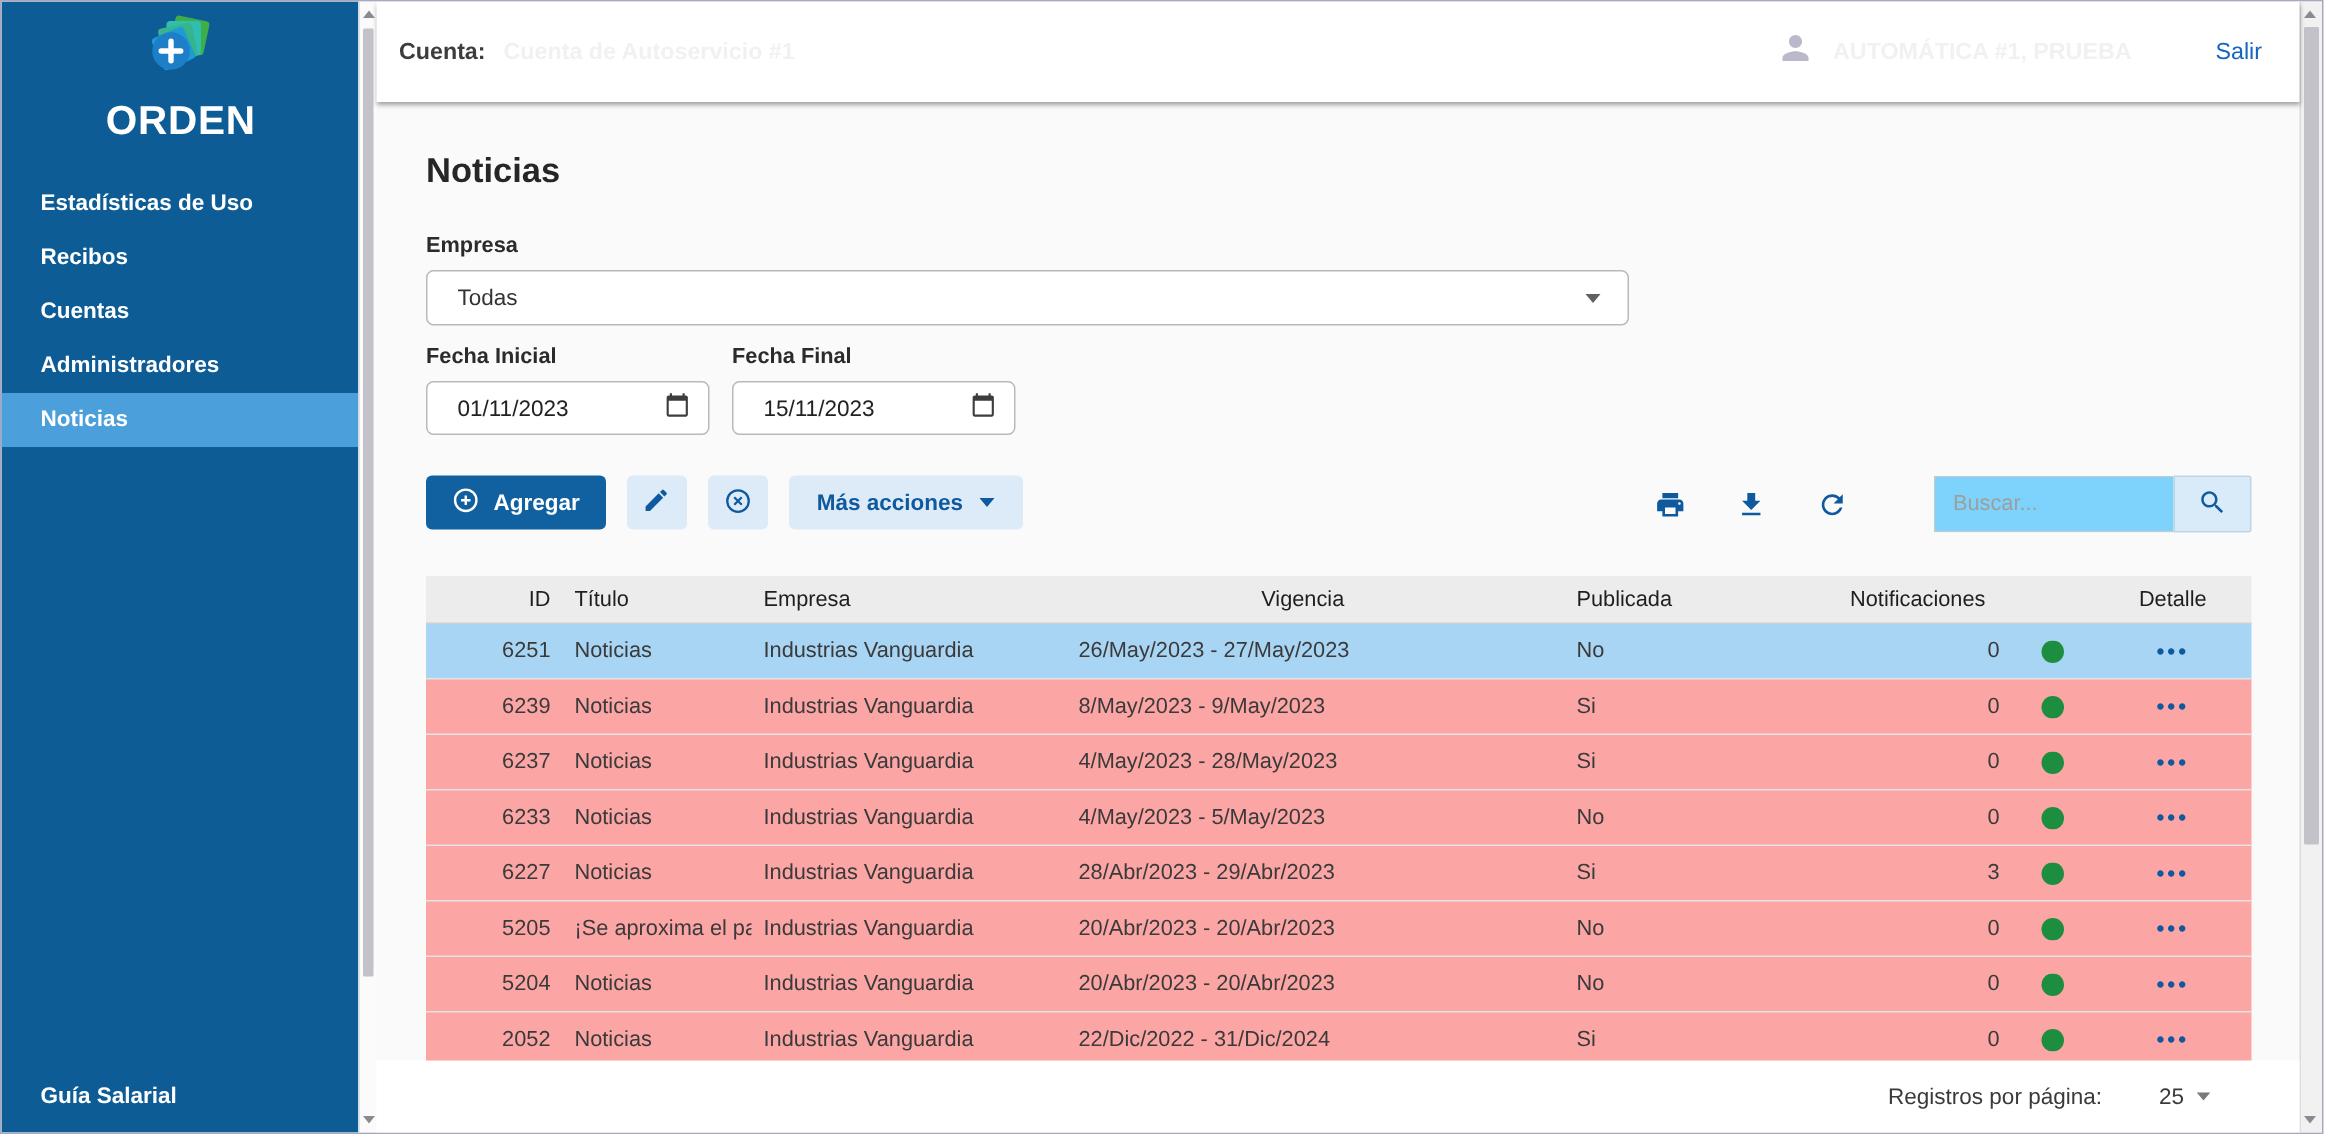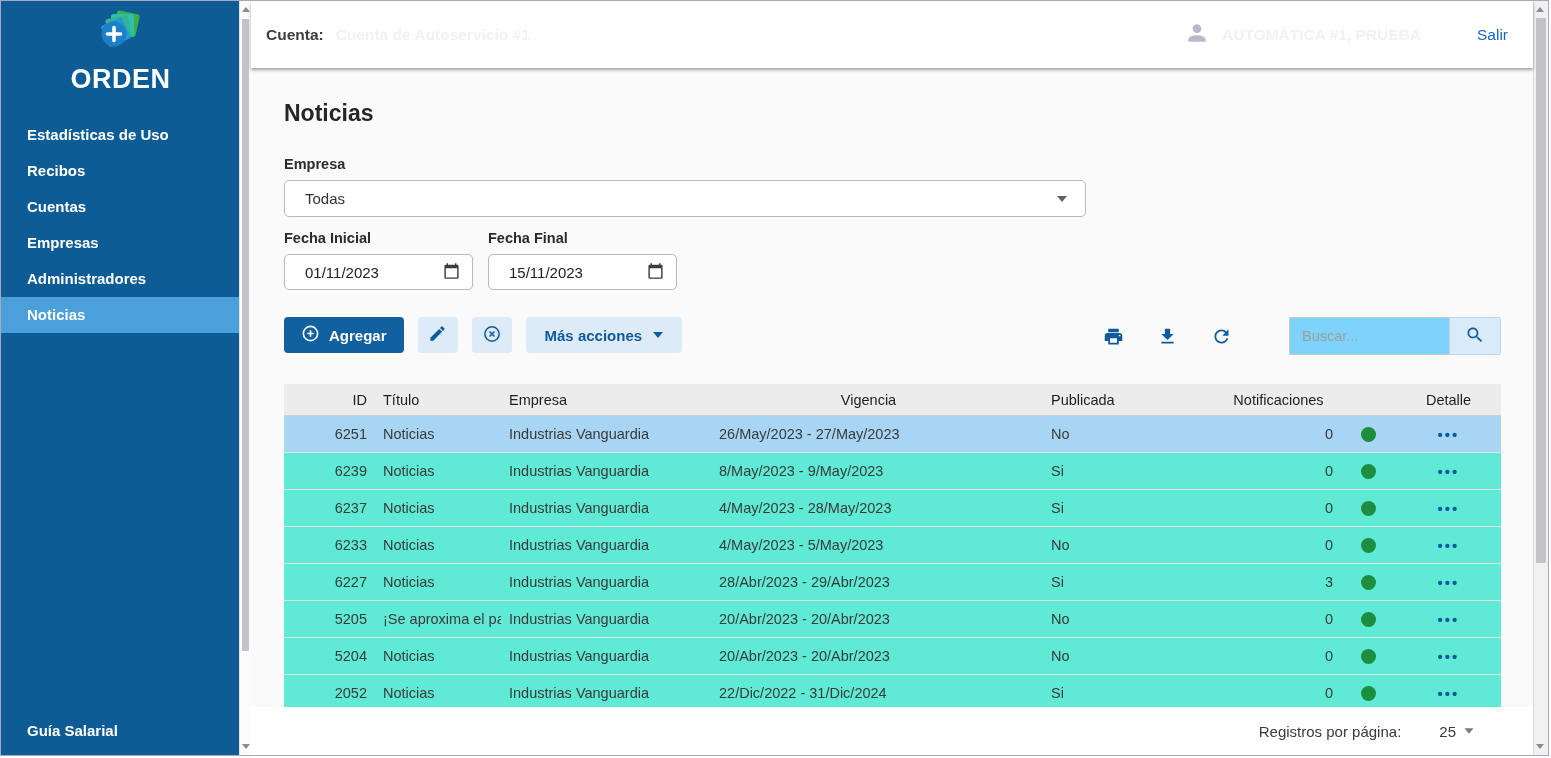--- a/index.html
+++ b/index.html
@@ -78,21 +78,21 @@
   .search-input::placeholder{color:#9e9e9e;}
   .search-btn{width:52px;height:38px;border:1px solid #bed3e6;border-radius:0 2px 2px 0;background:#d9eaf8;display:flex;align-items:center;justify-content:center;cursor:pointer;}
 
   
   .table{margin-top:29px;}
   .grid-row{display:grid;grid-template-columns:91px 126px 210px 315px 190px 125px 55px 1fr;align-items:center;}
   .thead{height:32px;background:var(--table-header-bg);font-size:14.5px;color:#1f1f1f;border-bottom:1px solid #cfcfcf;}
   .th{padding:0 8px;cursor:pointer;}
   .th.al-right{text-align:right;}
   .th.al-center{text-align:center;}
-  .row{height:37px;background:#5eead4;border-bottom:1px solid #e4e4e4;font-size:14.5px;color:#3a3a3a;cursor:pointer;}
+  .row{height:37px;background:#fca5a5;border-bottom:1px solid #e4e4e4;font-size:14.5px;color:#3a3a3a;cursor:pointer;}
   .row.selected{background:var(--selected-row-bg);}
   .cell{padding:0 8px;white-space:nowrap;overflow:hidden;}
   .cell.al-right{text-align:right;}
   .cell.publicada{padding-left:25px;}
   .th.publicada{padding-left:25px;}
   .cell.dot-cell{display:flex;justify-content:center;}
   .status-dot{width:15px;height:15px;border-radius:50%;background:var(--status-green);}
   .cell.detalle{text-align:center;color:var(--primary);font-weight:700;font-size:15px;letter-spacing:2px;cursor:pointer;}
 
   .h-scrollbar{position:relative;height:13px;background:#f4f4f4;margin-top:0;}
@@ -123,21 +123,20 @@
           <circle cx="16" cy="24" r="12.5" fill="#1c7fc8"></circle>
           <path d="M16 17.5v13M9.5 24h13" stroke="#fff" stroke-width="3.6" stroke-linecap="round"></path>
         </svg>
       </span>
       <span class="brand-text">ORDEN</span>
     </div>
     <nav class="nav">
       <div class="nav-item">Estadísticas de Uso</div>
       <div class="nav-item">Recibos</div>
       <div class="nav-item">Cuentas</div>
-      <div class="nav-item">Empresas</div>
       <div class="nav-item">Administradores</div>
       <div class="nav-item selected">Noticias</div>
     </nav>
     <div class="sidebar-bottom">Guía Salarial</div>
   </aside>
 
   <div class="vsb vsb-left">
     <span class="tri tri-up"></span>
     <span class="sb-thumb"></span>
     <span class="tri tri-down"></span>

